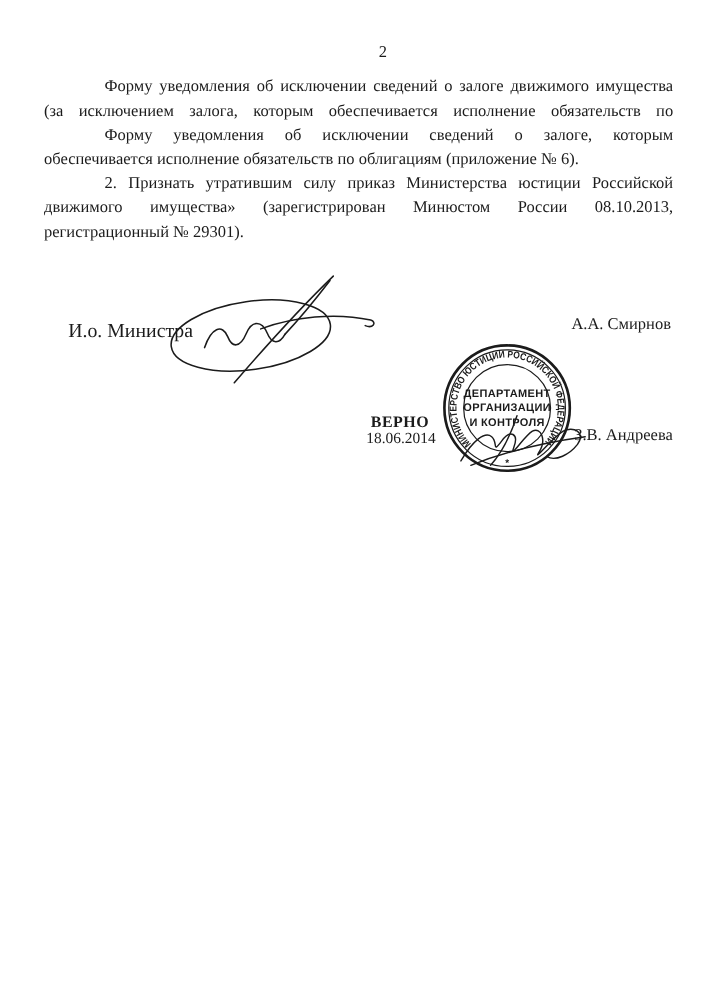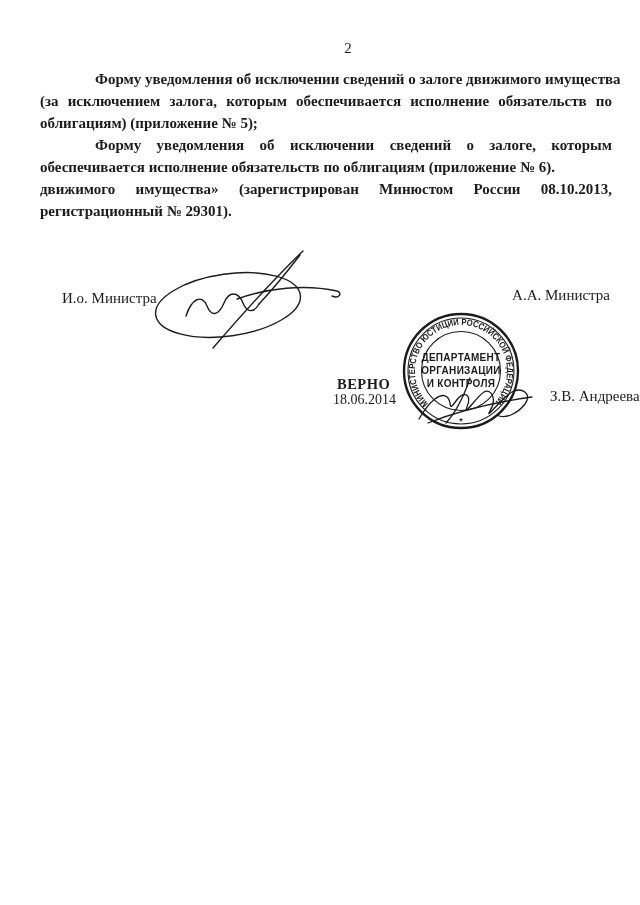--- a/index.html
+++ b/index.html
@@ -24,42 +24,41 @@
     width: 572px;
     font-size: 15px;
     line-height: 22px;
   }
   .para { margin: 0; }
   .line {
     white-space: nowrap;
     text-align: justify;
     text-align-last: justify;
     height: 22px;
-    font-weight: bold;
   }
   .line.last { text-align-last: left; }
   .line.first { text-indent: 55px; }
   .signer-title {
     position: absolute; top: 290px; left: 62px;
-    font-size: 15px;
+    font-size: 18px;
   }
   .signer-name {
     position: absolute; top: 287px; right: 30px;
     font-size: 15px;
   }
   .verno {
     position: absolute; top: 376px; left: 337px;
     font-size: 14.5px; font-weight: bold; letter-spacing: 0.5px;
   }
   .verno-date {
     position: absolute; top: 392px; left: 333px;
     font-size: 14px;
   }
   .certifier-name {
-    position: absolute; top: 388px; left: 514px;
+    position: absolute; top: 388px; left: 486px;
     font-size: 15px;
     padding-left: 36px;
   }
   .ink-layer {
     position: absolute; top: 0; left: 0;
     pointer-events: none;
   }
   .stamp-center-text {
     font-family: "Liberation Sans", "DejaVu Sans", sans-serif;
     font-weight: bold;
@@ -76,34 +75,34 @@
 </style>
 </head>
 <body>
 
 <div class="page-number">2</div>
 
 <div class="content">
   <div class="para">
     <div class="line first">Форму уведомления об исключении сведений о залоге движимого имущества</div>
     <div class="line">(за исключением залога, которым обеспечивается исполнение обязательств по</div>
-    <div class="line last">облигациям) (приложение № 5);</div>
   </div>
   <div class="para">
     <div class="line first">Форму уведомления об исключении сведений о залоге, которым</div>
     <div class="line last">обеспечивается исполнение обязательств по облигациям (приложение № 6).</div>
   </div>
   <div class="para">
+    <div class="line first">2. Признать утратившим силу приказ Министерства юстиции Российской</div>
     <div class="line">движимого имущества» (зарегистрирован Минюстом России 08.10.2013,</div>
     <div class="line last">регистрационный № 29301).</div>
   </div>
 </div>
 
 <div class="signer-title">И.о. Министра</div>
-<div class="signer-name">А.А. Министра</div>
+<div class="signer-name">А.А. Смирнов</div>
 
 <div class="verno">ВЕРНО</div>
 <div class="verno-date">18.06.2014</div>
 <div class="certifier-name">З.В. Андреева</div>
 
 <svg class="ink-layer" width="640" height="905" viewBox="0 0 640 905">
 
   <g fill="none" stroke="#1b1b1b" stroke-width="1.4" stroke-linecap="round">
     <ellipse cx="228" cy="305" rx="73" ry="31" transform="rotate(-8 228 305)"></ellipse>
     <path d="M 186 316 C 192 298 202 294 207 306 C 211 316 218 317 224 303 C 229 291 238 291 243 303 C 247 313 254 313 259 304"></path>

